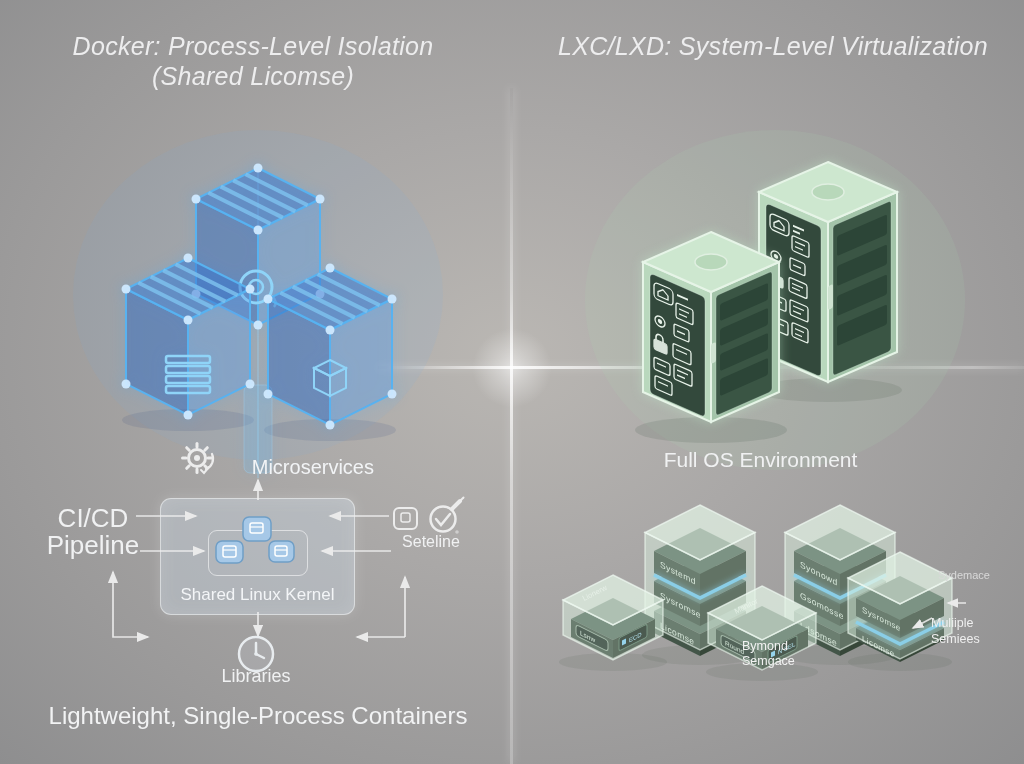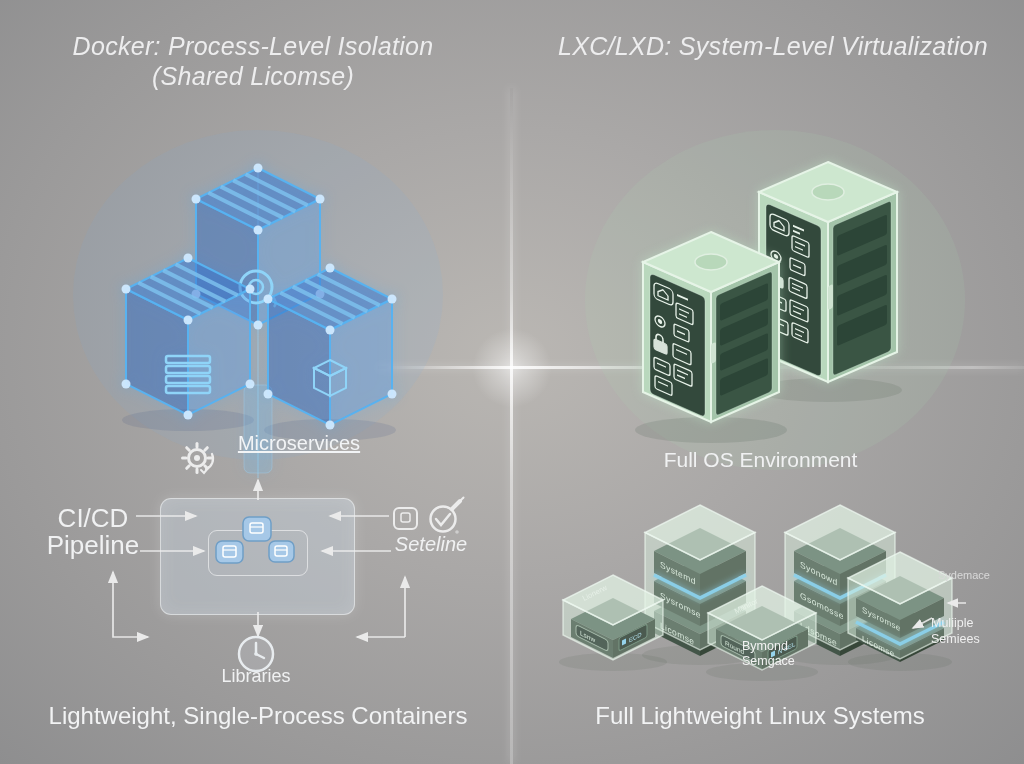--- a/index.html
+++ b/index.html
@@ -16,23 +16,23 @@
     box-shadow:0 0 9px rgba(255,255,255,0.3);}
   .glowspot{position:absolute;left:472px;top:328px;width:80px;height:80px;border-radius:50%;
     background:radial-gradient(circle, rgba(255,255,255,0.5) 0%, rgba(255,255,255,0) 70%);}
   .txt{position:absolute;text-align:center;}
   .title{font-size:25px;line-height:30px;letter-spacing:0.3px;color:#ededee;font-weight:400;font-style:italic;}
   .left-title{left:38px;top:31px;width:430px;}
   .right-title{left:553px;top:31px;width:440px;}
   .caption{font-size:24px;color:#f2f3f4;}
   .cap-left{left:28px;top:702px;width:460px;}
   .cap-right{left:550px;top:702px;width:420px;}
-  .micro{left:224px;top:432px;width:150px;text-align:center;font-size:20px;color:#f2f4f6;text-decoration:underline;}
+  .micro{left:224px;top:456px;width:150px;text-align:right;font-size:20px;color:#f2f4f6;}
   .cicd{left:38px;top:505px;width:110px;font-size:26px;line-height:27px;}
-  .seteline{left:386px;top:533px;width:90px;font-size:20px;font-style:italic;}
+  .seteline{left:386px;top:533px;width:90px;font-size:16px;}
   .libraries{left:203px;top:666px;width:106px;font-size:18px;}
   .rkernel{left:608px;top:446px;width:305px;font-size:21px;line-height:27px;}
   .kernel-box{position:absolute;left:160px;top:498px;width:193px;height:115px;border-radius:11px;
     background:rgba(203,215,228,0.38);border:1.5px solid rgba(255,255,255,0.5);
     box-shadow:0 0 14px rgba(255,255,255,0.18), inset 0 0 18px rgba(255,255,255,0.12);}
   .kernel-inner{position:absolute;left:47px;top:31px;width:98px;height:44px;border-radius:9px;
     border:1.5px solid rgba(255,255,255,0.55);}
   .kernel-label{position:absolute;bottom:9px;width:100%;text-align:center;font-size:17px;color:#f3f5f7;}
   .ann{position:absolute;text-align:left;color:#f2f2f2;}
   .ann-bymond{left:742px;top:639px;width:100px;font-size:12.5px;line-height:15px;}
@@ -44,20 +44,21 @@
 <body>
 
 <div class="canvas">
 
   <div class="divider-v"></div>
   <div class="divider-h"></div>
   <div class="glowspot"></div>
 
   <div class="kernel-box">
     <div class="kernel-inner"></div>
+    <div class="kernel-label">Shared Linux Kernel</div>
   </div>
 
   <svg class="scene" width="1024" height="764" viewBox="0 0 1024 764">
     <defs>
       <marker id="ah" markerWidth="9" markerHeight="8" refX="6.5" refY="3" orient="auto">
         <path d="M0,0 L7.5,3 L0,6 z" fill="#eaeaea"></path>
       </marker>
     </defs>
 
     <ellipse cx="258" cy="295" rx="185" ry="165" fill="rgba(120,180,240,0.10)"></ellipse>
@@ -445,15 +446,14 @@
   </div>
 
   <div class="txt ann ann-syde">Sydemace</div>
 
   <div class="txt ann ann-multi">
     <div>Muliiple</div>
     <div>Semiees</div>
   </div>
 
   <div class="txt caption cap-left">Lightweight, Single-Process Containers</div>
-  <div class="txt caption cap-right">Full Lightweight Linux Systems</div>
 
 </div>
 
 </body></html>

